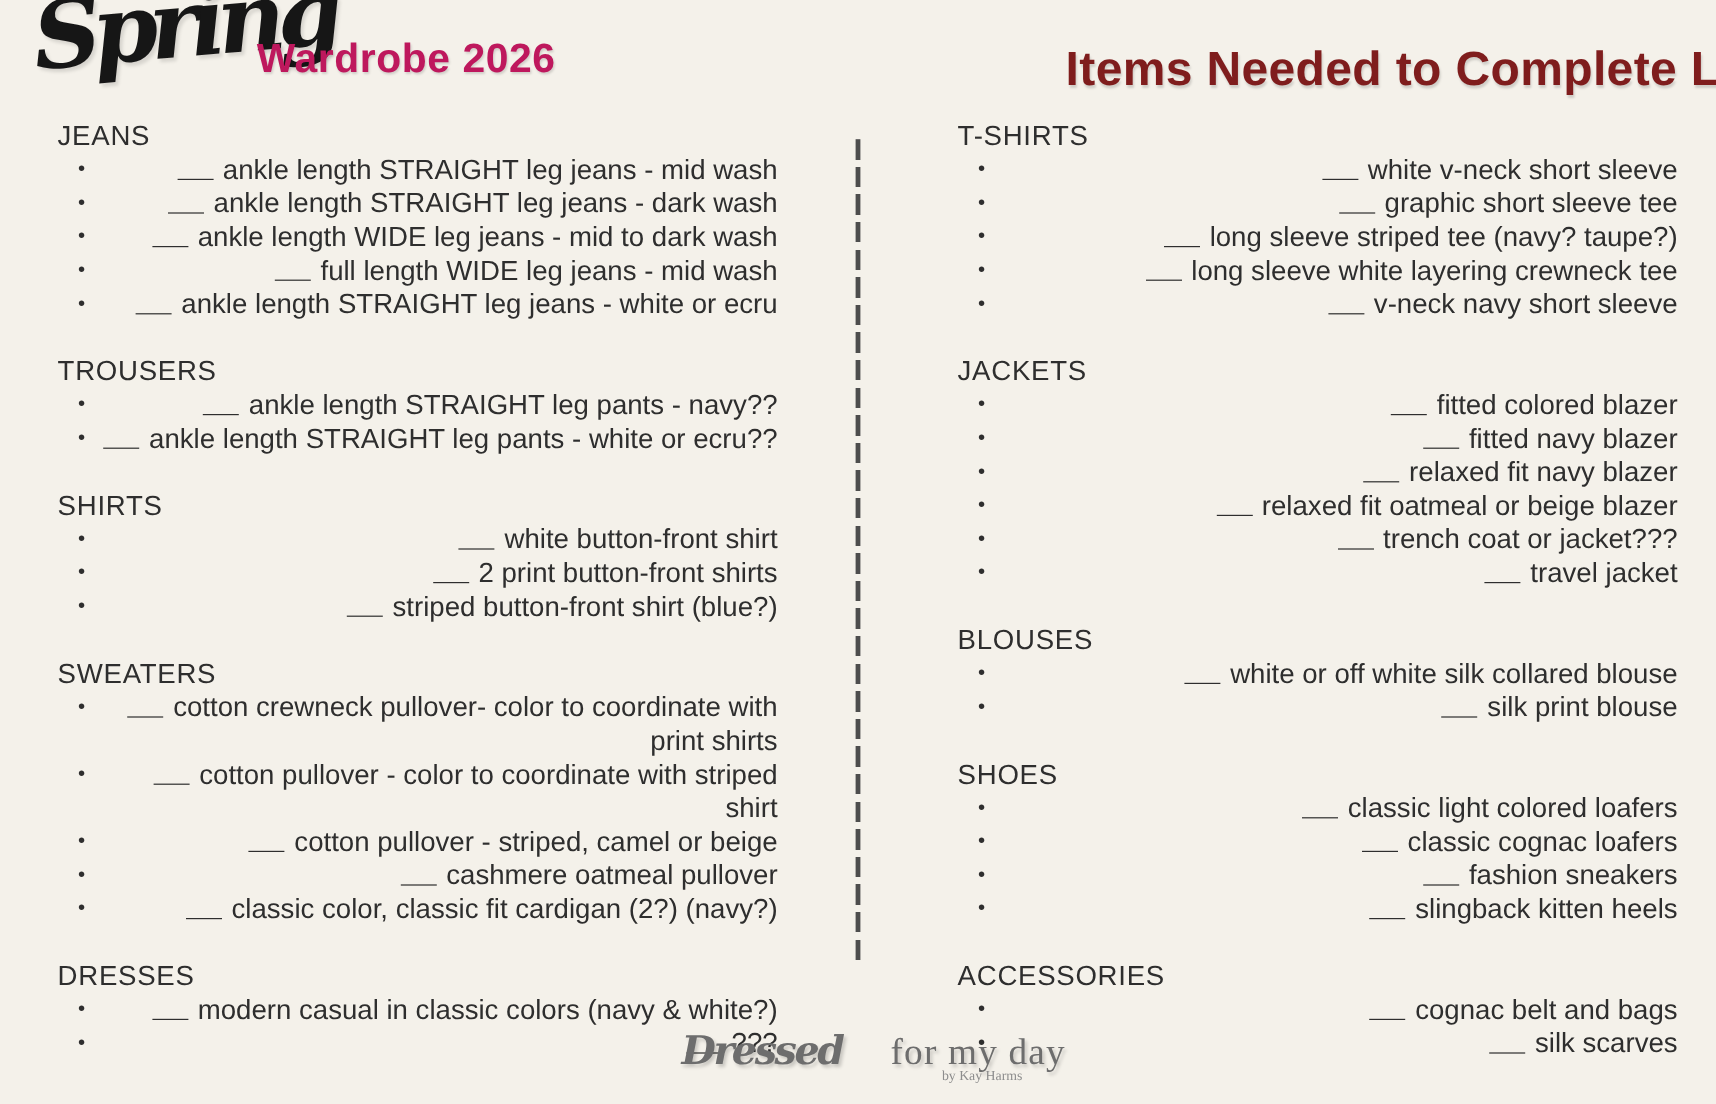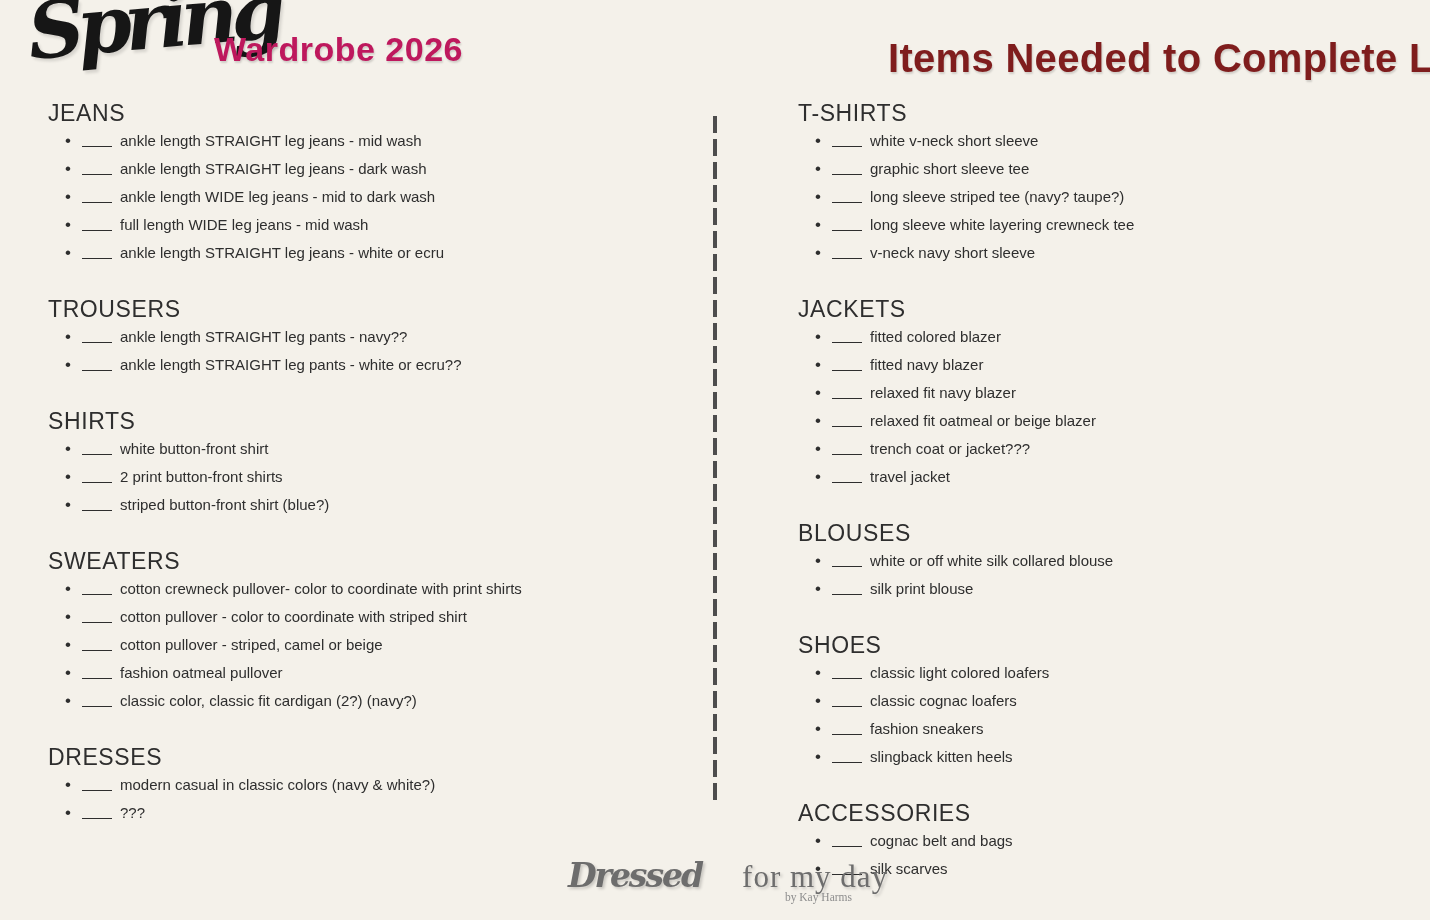--- a/index.html
+++ b/index.html
@@ -68,23 +68,24 @@
     letter-spacing: 0.6px;
     color: var(--text, #2e2e2e);
   }
   ul.item-list {
     list-style: none;
     margin: 0;
     padding: 0 0 0 34px;
   }
   li.list-item {
     position: relative;
-    font-size: 15px;
+    font-size: 23px;
     line-height: 28px;
     color: var(--text, #2e2e2e);
+    text-align: right;
   }
   li.list-item::before {
     content: "\2022";
     position: absolute;
     left: -17px;
     top: 0;
     font-size: 17px;
   }
   .blank {
     display: inline-block;
@@ -181,21 +182,21 @@
         <li class="list-item"><span class="blank"></span><span class="item-text">2 print button-front shirts</span></li>
         <li class="list-item"><span class="blank"></span><span class="item-text">striped button-front shirt (blue?)</span></li>
       </ul>
     </section>
     <section class="list-section">
       <div class="section-heading">SWEATERS</div>
       <ul class="item-list">
         <li class="list-item"><span class="blank"></span><span class="item-text">cotton crewneck pullover- color to coordinate with print shirts</span></li>
         <li class="list-item"><span class="blank"></span><span class="item-text">cotton pullover - color to coordinate with striped shirt</span></li>
         <li class="list-item"><span class="blank"></span><span class="item-text">cotton pullover - striped, camel or beige</span></li>
-        <li class="list-item"><span class="blank"></span><span class="item-text">fashion oatmeal pullover</span></li>
+        <li class="list-item"><span class="blank"></span><span class="item-text">cashmere oatmeal pullover</span></li>
         <li class="list-item"><span class="blank"></span><span class="item-text">classic color, classic fit cardigan (2?) (navy?)</span></li>
       </ul>
     </section>
     <section class="list-section">
       <div class="section-heading">DRESSES</div>
       <ul class="item-list">
         <li class="list-item"><span class="blank"></span><span class="item-text">modern casual in classic colors (navy &amp; white?)</span></li>
         <li class="list-item"><span class="blank"></span><span class="item-text">???</span></li>
       </ul>
     </section>

